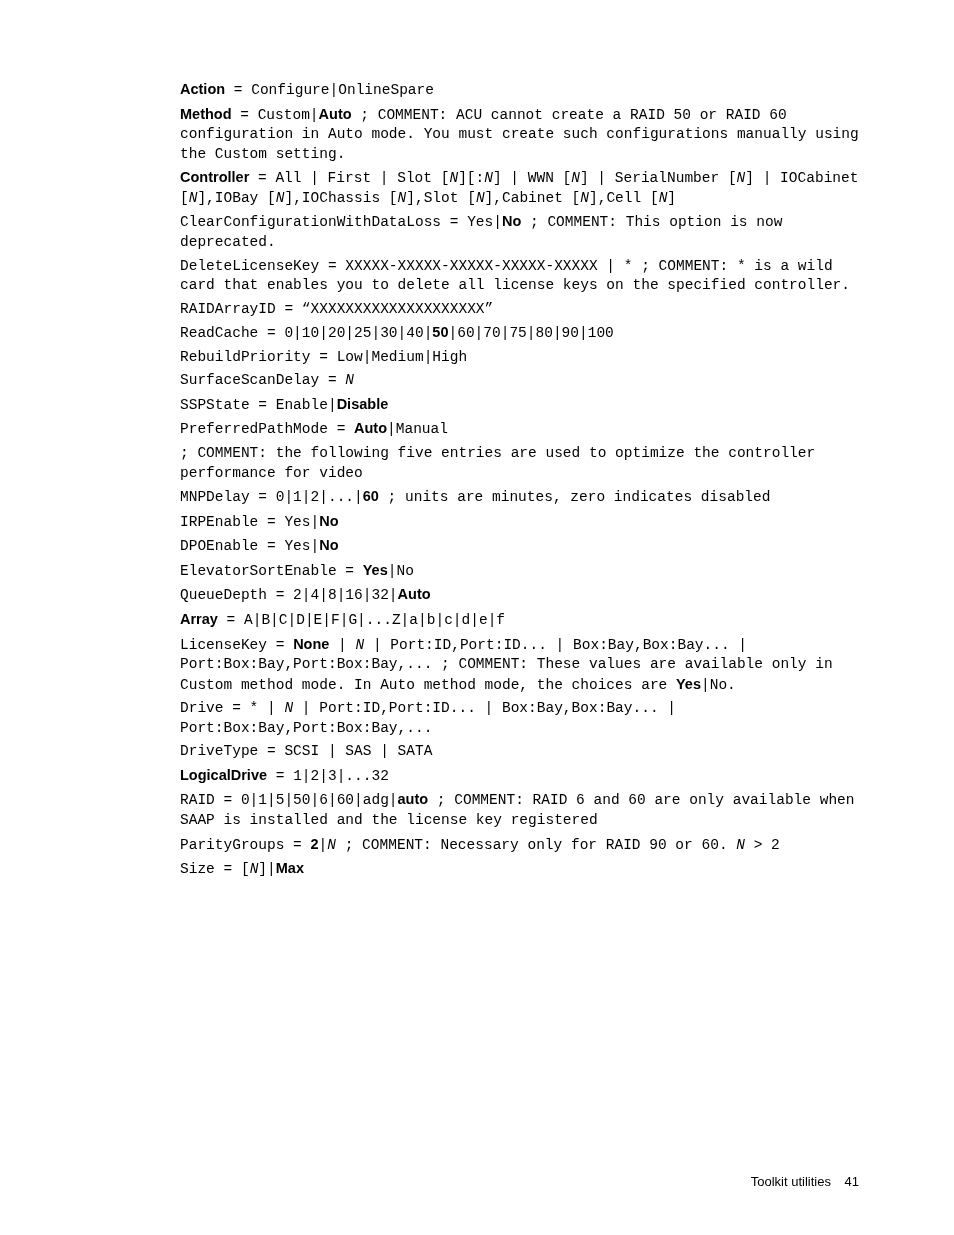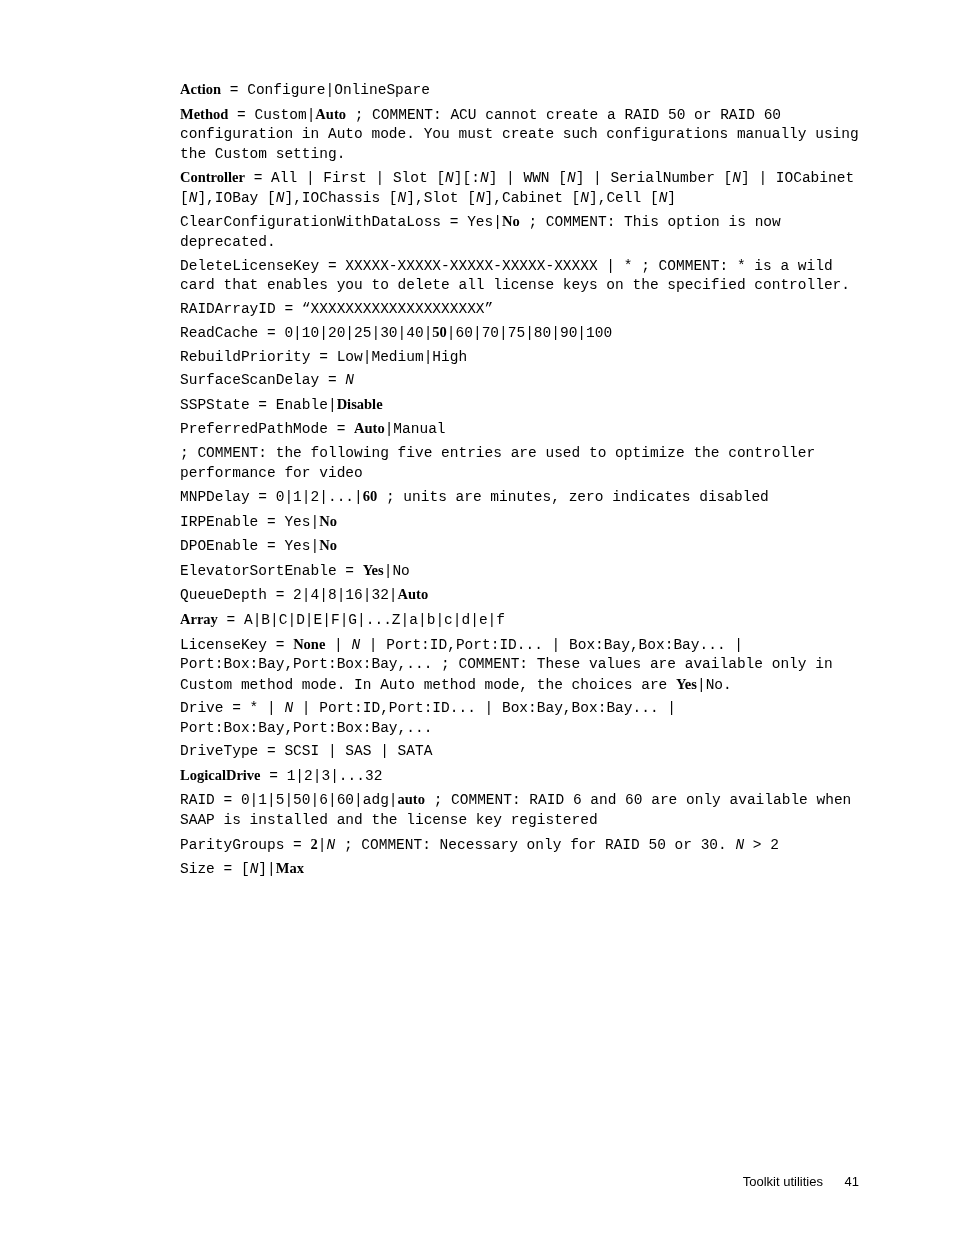--- a/index.html
+++ b/index.html
@@ -10,30 +10,30 @@
     height: 1235px;
     box-sizing: border-box;
     font-family: "Courier New", Courier, monospace;
     font-size: 14.5px;
     color: #000;
     line-height: 1.35;
     background: #fff;
   }
   .para { margin: 0 0 4px 0; }
   .gap { margin-top: 4px; }
-  .b { font-family: Liberation Serif, serif; font-weight: bold; text-align: center; }
+  .b { font-family: Liberation Sans, sans-serif; font-weight: bold; text-align: center; }
   .i { font-style: italic; }
   .footer {
     position: absolute;
     bottom: 44px;
     right: 95px;
     font-family: Arial, Helvetica, sans-serif;
     font-size: 13px;
   }
-  .pagenum { margin-left: 18px; }
+  .pagenum { margin-left: 10px; }
 </style>
 </head>
 <body>
 
 <div id="content">
     <p class="para"><span class="b">Action</span><span> = Configure|OnlineSpare</span></p>
     <p class="para gap"><span class="b">Method</span><span> = Custom|</span><span class="b">Auto</span><span> ; COMMENT: ACU cannot create a RAID 50 or RAID 60 configuration in Auto mode. You must create such configurations manually using the Custom setting.</span></p>
     <p class="para gap"><span class="b">Controller</span><span> = All | First | Slot [</span><span class="i">N</span><span>][:</span><span class="i">N</span><span>] | WWN [</span><span class="i">N</span><span>] | SerialNumber [</span><span class="i">N</span><span>] | IOCabinet [</span><span class="i">N</span><span>],IOBay [</span><span class="i">N</span><span>],IOChassis [</span><span class="i">N</span><span>],Slot [</span><span class="i">N</span><span>],Cabinet [</span><span class="i">N</span><span>],Cell [</span><span class="i">N</span><span>]</span></p>
     <p class="para"><span>ClearConfigurationWithDataLoss = Yes|</span><span class="b">No</span><span> ; COMMENT: This option is now deprecated.</span></p>
     <p class="para"><span>DeleteLicenseKey = XXXXX-XXXXX-XXXXX-XXXXX-XXXXX | * ; COMMENT: * is a wild card that enables you to delete all license keys on the specified controller.</span></p>
@@ -48,20 +48,20 @@
     <p class="para"><span>IRPEnable = Yes|</span><span class="b">No</span></p>
     <p class="para"><span>DPOEnable = Yes|</span><span class="b">No</span></p>
     <p class="para"><span>ElevatorSortEnable = </span><span class="b">Yes</span><span>|No</span></p>
     <p class="para"><span>QueueDepth = 2|4|8|16|32|</span><span class="b">Auto</span></p>
     <p class="para gap"><span class="b">Array</span><span> = A|B|C|D|E|F|G|...Z|a|b|c|d|e|f</span></p>
     <p class="para gap"><span>LicenseKey = </span><span class="b">None</span><span> | </span><span class="i">N</span><span> | Port:ID,Port:ID... | Box:Bay,Box:Bay... | Port:Box:Bay,Port:Box:Bay,... ; COMMENT: These values are available only in Custom method mode. In Auto method mode, the choices are </span><span class="b">Yes</span><span>|No.</span></p>
     <p class="para gap"><span>Drive = * | </span><span class="i">N</span><span> | Port:ID,Port:ID... |  Box:Bay,Box:Bay... | Port:Box:Bay,Port:Box:Bay,...</span></p>
     <p class="para gap"><span>DriveType = SCSI | SAS | SATA</span></p>
     <p class="para gap"><span class="b">LogicalDrive</span><span> = 1|2|3|...32</span></p>
     <p class="para"><span>RAID = 0|1|5|50|6|60|adg|</span><span class="b">auto</span><span> ; COMMENT: RAID 6 and 60 are only available when SAAP is installed and the license key registered</span></p>
-    <p class="para"><span>ParityGroups = </span><span class="b">2</span><span>|</span><span class="i">N</span><span> ; COMMENT: Necessary only for RAID 50 or 30. </span><span class="i">N</span><span> &gt; 2</span></p>
+    <p class="para"><span>ParityGroups = </span><span class="b">2</span><span>|</span><span class="i">N</span><span> ; COMMENT: Necessary only for RAID 90 or 60. </span><span class="i">N</span><span> &gt; 2</span></p>
     <p class="para"><span>Size = [</span><span class="i">N</span><span>]|</span><span class="b">Max</span></p>
   </div>
 
 <div class="footer">
   <span>Toolkit utilities</span>
   <span class="pagenum">41</span>
 </div>
 
 </body></html>

